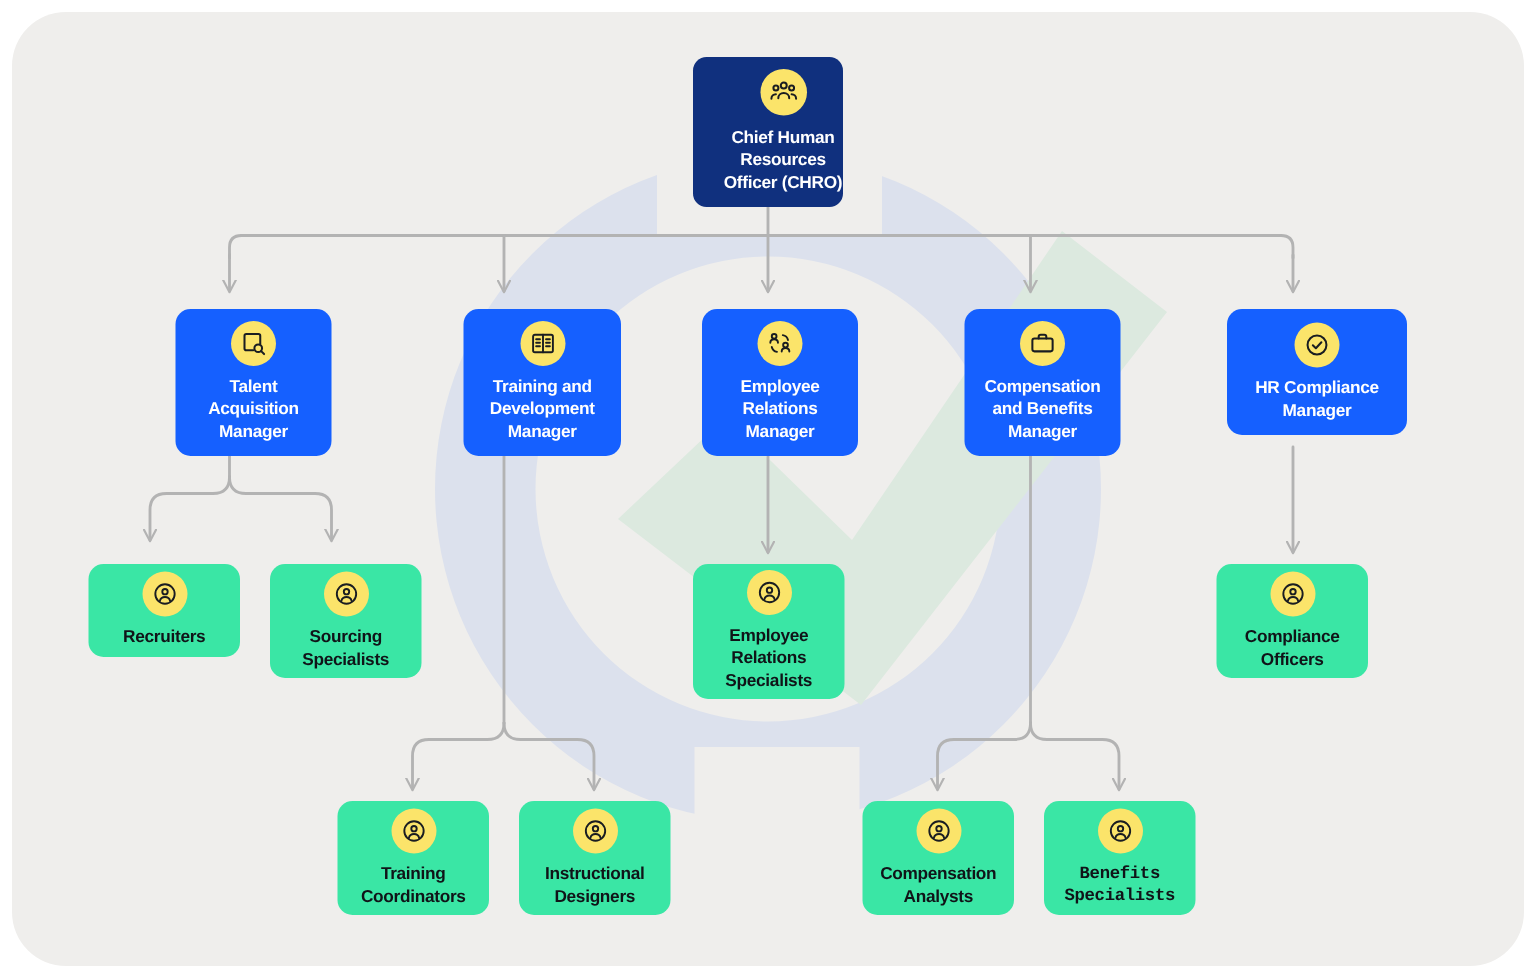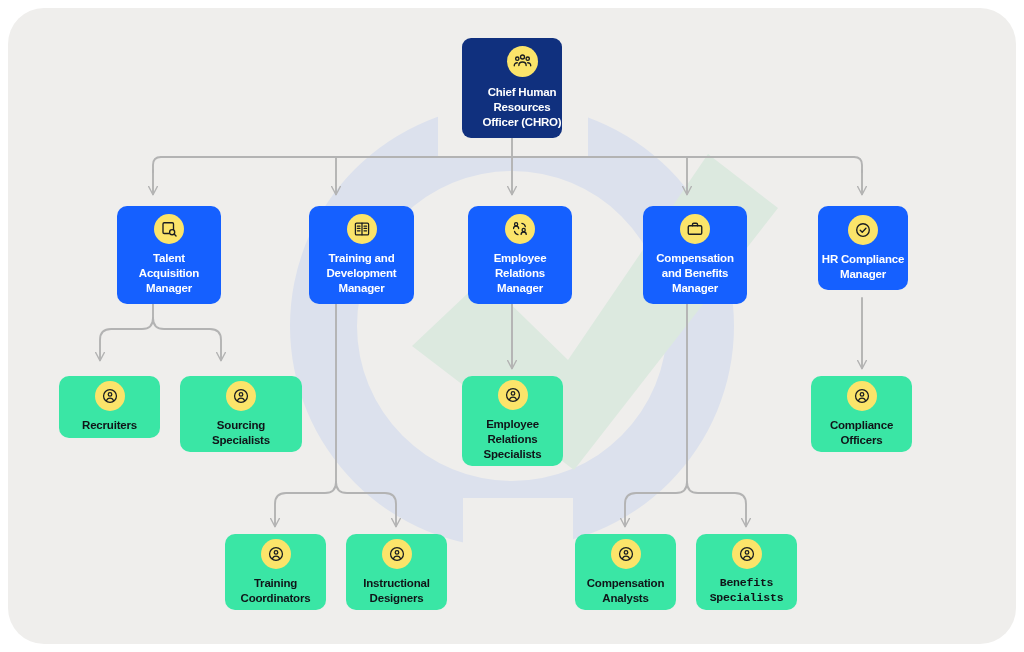--- a/index.html
+++ b/index.html
@@ -181,21 +181,21 @@
       <svg width="18" height="18" viewBox="0 0 24 24" fill="none" stroke="#1a1d21" stroke-width="1.8" stroke-linecap="round" stroke-linejoin="round">
         <rect x="3" y="7.6" width="18" height="11.4" rx="1.8"></rect>
         <path d="M8.6 7.6V6.1a1.8 1.8 0 0 1 1.8-1.8h3.2a1.8 1.8 0 0 1 1.8 1.8v1.5"></path>
       </svg>
     </span>
     <span class="lbl">Compensation
 and Benefits
 Manager</span>
   </div>
 
-  <div class="node n-mgr" style="left:810px;top:198px;width:90px;height:84px;text-align:center;">
+  <div class="node n-mgr" style="left:810px;top:198px;width:120px;height:84px;text-align:center;">
     <span class="ico">
       <svg width="18" height="18" viewBox="0 0 24 24" fill="none" stroke="#1a1d21" stroke-width="1.8" stroke-linecap="round" stroke-linejoin="round">
         <circle cx="12" cy="12" r="8.4"></circle>
         <path d="M8.3 12.2 11 14.9 15.9 9.6"></path>
       </svg>
     </span>
     <span class="lbl">HR Compliance
 Manager</span>
   </div>
 
@@ -203,21 +203,21 @@
     <span class="ico">
       <svg width="18" height="18" viewBox="0 0 24 24" fill="none" stroke="#1a1d21" stroke-width="1.7" stroke-linecap="round" stroke-linejoin="round">
         <circle cx="12" cy="12" r="8.6"></circle>
           <circle cx="12" cy="9.9" r="2.4"></circle>
         <path d="M7.4 18.2c.6-2.2 2.4-3.5 4.6-3.5s4 1.3 4.6 3.5"></path>
       </svg>
     </span>
     <span class="lbl">Recruiters</span>
   </div>
 
-  <div class="node n-staff" style="left:172px;top:368px;width:122px;height:76px;">
+  <div class="node n-staff" style="left:172px;top:368px;width:101px;height:76px;">
     <span class="ico">
       <svg width="18" height="18" viewBox="0 0 24 24" fill="none" stroke="#1a1d21" stroke-width="1.7" stroke-linecap="round" stroke-linejoin="round">
         <circle cx="12" cy="12" r="8.6"></circle>
           <circle cx="12" cy="9.9" r="2.4"></circle>
         <path d="M7.4 18.2c.6-2.2 2.4-3.5 4.6-3.5s4 1.3 4.6 3.5"></path>
       </svg>
     </span>
     <span class="lbl">Sourcing
 Specialists</span>
   </div>

